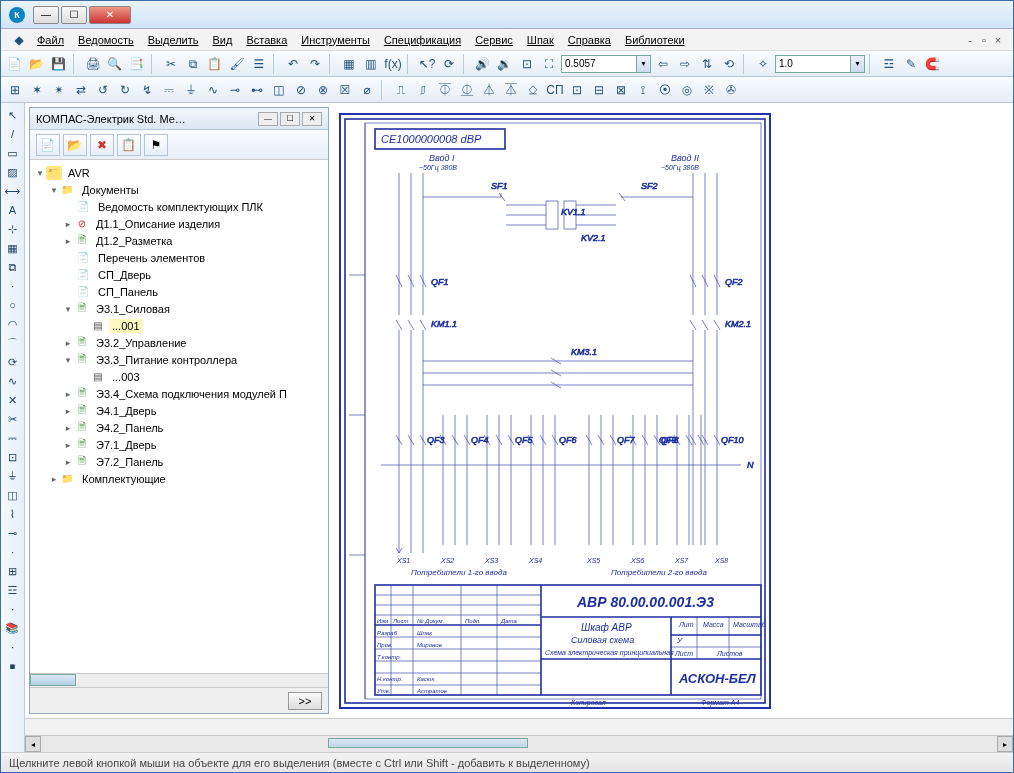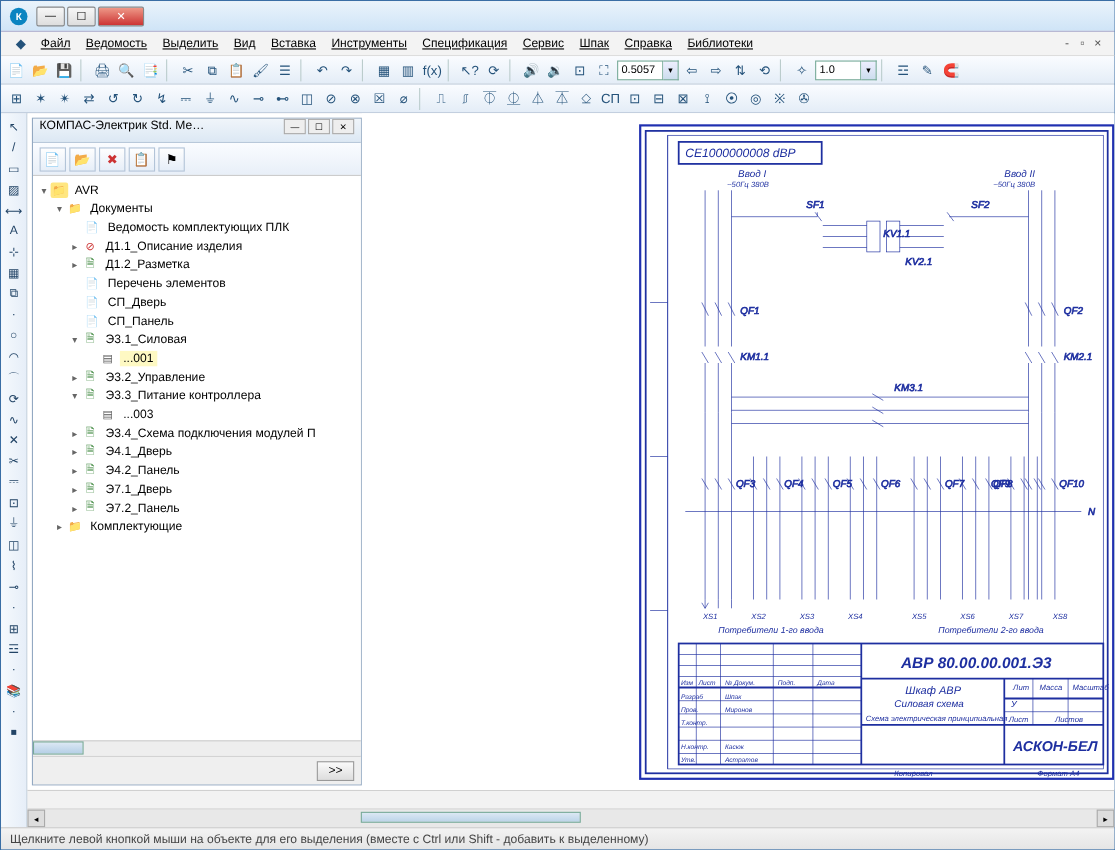--- a/index.html
+++ b/index.html
@@ -13,30 +13,30 @@
 .titlebar .wb.close { background:linear-gradient(#e98,#c33); color:#fff; width:42px; }
 .menubar { height:22px; background:#f3f3f3; display:flex; align-items:center; padding:0 8px; gap:2px; border-bottom:1px solid #ddd; }
 .menubar .mi { padding:2px 6px; }
 .menubar .mi u { text-decoration:underline; }
 .menubar .spacer { flex:1; }
 .menubar .doc-btns span { display:inline-block; width:14px; text-align:center; color:#555; }
 .toolbar { height:26px; background:linear-gradient(#fafcff,#e4edf7); border-bottom:1px solid #b8c8da; display:flex; align-items:center; padding:0 4px; gap:2px; }
 .toolbar.second { height:26px; }
 .tb-btn { width:20px; height:20px; display:inline-flex; align-items:center; justify-content:center; border:1px solid transparent; font-size:12px; color:#24527a; }
 .tb-sep { width:6px; height:20px; border-left:1px solid #bcc; margin:0 2px; }
-.tb-input { width:42px; height:18px; border:1px solid #7a9; background:#fff; font-size:10px; padding:0 3px; }
+.tb-input { width:76px; height:18px; border:1px solid #7a9; background:#fff; font-size:10px; padding:0 3px; }
 .tb-combo { display:flex; align-items:center; }
 .tb-combo .arr { width:14px; height:18px; border:1px solid #7a9; border-left:0; background:linear-gradient(#eef,#cde); display:flex; align-items:center; justify-content:center; font-size:8px; }
 .main { flex:1; display:flex; min-height:0; }
 .left-tools { width:24px; background:linear-gradient(90deg,#f5f9fd,#e6eef8); border-right:1px solid #bcd; display:flex; flex-direction:column; align-items:center; padding-top:3px; gap:1px; }
 .left-tools .lt { width:20px; height:18px; display:flex; align-items:center; justify-content:center; font-size:11px; color:#246; }
 .workspace { flex:1; display:flex; flex-direction:column; min-width:0; }
 .workarea { flex:1; display:flex; min-height:0; position:relative; background:#fff; }
 .panel { width:300px; background:#f7f7f7; border:1px solid #93a9c2; margin:4px 0 4px 4px; display:flex; flex-direction:column; }
-.panel-title { height:22px; background:linear-gradient(#f0f5fa,#dce8f4); display:flex; padding:0 6px; border-bottom:1px solid #b8c8da; font-size:11px; }
+.panel-title { height:22px; background:linear-gradient(#f0f5fa,#dce8f4); display:flex; align-items:center; padding:0 6px; border-bottom:1px solid #b8c8da; font-size:11px; }
 .panel-title .pt-txt { flex:1; overflow:hidden; text-overflow:ellipsis; white-space:nowrap; }
 .panel-title .pt-btn { width:20px; height:14px; border:1px solid #aaa; background:#eee; margin-left:2px; display:flex; align-items:center; justify-content:center; font-size:8px; }
 .panel-tb { height:30px; display:flex; align-items:center; padding:3px 6px; gap:3px; border-bottom:1px solid #ccc; background:linear-gradient(#fafcff,#e8eff8); }
 .panel-tb .pbtn { width:24px; height:22px; border:1px solid #b2c4d8; background:linear-gradient(#fefefe,#e6eef8); display:flex; align-items:center; justify-content:center; font-size:12px; }
 .tree { flex:1; overflow:auto; background:#fff; padding:4px 2px; }
 .tree-row { display:flex; align-items:center; height:17px; white-space:nowrap; }
 .tree-row .tw { display:inline-block; width:12px; text-align:center; color:#666; font-size:9px; }
 .tree-row .ic { width:16px; height:14px; display:inline-flex; align-items:center; justify-content:center; font-size:10px; margin-right:3px; }
 .tree-row .lbl { padding:1px 3px; }
 .tree-row.selected .lbl { background:#fef9c3; }
@@ -44,21 +44,21 @@
 .ic.root { color:#caa000; background:#ffe680; border-radius:2px; }
 .ic.report { color:#c33; }
 .ic.group { color:#2a7c2a; }
 .ic.doc { color:#555; }
 .ic.no { color:#c33; }
 .panel-foot { height:26px; display:flex; align-items:center; justify-content:flex-end; padding:0 6px; border-top:1px solid #ccc; background:#efefef; }
 .panel-foot .go { width:34px; height:18px; border:1px solid #999; background:linear-gradient(#fafafa,#ddd); display:flex; align-items:center; justify-content:center; }
 .hscroll { height:14px; background:#eee; border-top:1px solid #ccc; position:relative; }
 .hscroll .thumb { position:absolute; left:0; top:0; width:46px; height:12px; background:linear-gradient(#dce8f4,#b5cfe6); border:1px solid #7a9; }
 .canvas-wrap { flex:1; display:flex; flex-direction:column; min-width:0; }
-.canvas { flex:1; background:#fff; position:relative; overflow:hidden; display:flex; align-items:flex-start; justify-content:flex-end; padding:10px 0 0 10px; }
+.canvas { flex:1; background:#fff; position:relative; overflow:hidden; display:flex; align-items:flex-start; justify-content:flex-start; padding:10px 0 0 10px; }
 .drawing { position:relative; border:2px solid #2030b0; }
 .drawing svg { display:block; }
 .rulerlike { height:18px; background:#f2f2f2; border-top:1px solid #ccc; border-bottom:1px solid #ccc; }
 .hscroll2 { height:16px; background:#e8e8e8; display:flex; }
 .hscroll2 .sc-ar { width:16px; border:1px solid #aaa; background:#ddd; display:flex; align-items:center; justify-content:center; font-size:8px; }
 .hscroll2 .sc-track { flex:1; position:relative; }
 .hscroll2 .sc-thumb { position:absolute; left:30%; top:2px; width:200px; height:10px; background:linear-gradient(#dce8f4,#bcd4e8); border:1px solid #7a9; }
 .status { height:20px; background:linear-gradient(#f3f3f3,#e5e5e5); border-top:1px solid #ccc; display:flex; align-items:center; padding:0 8px; color:#444; }
 svg text { font-family:Arial; font-style:italic; font-size:9px; fill:#1e2fa0; }
 svg .thin { stroke:#1e2fa0; stroke-width:0.6; fill:none; }

